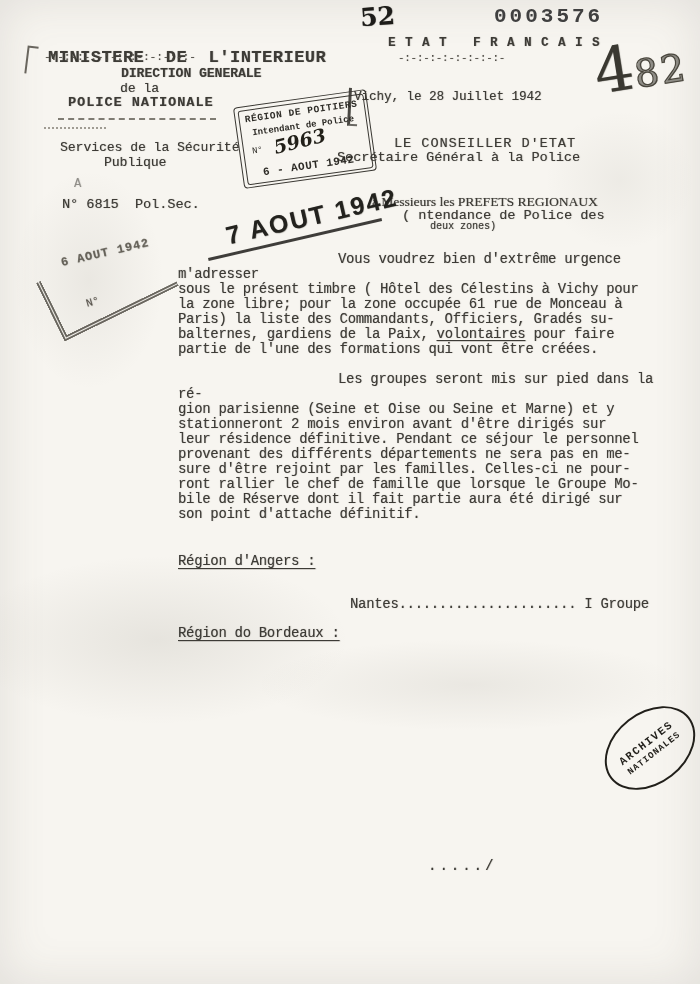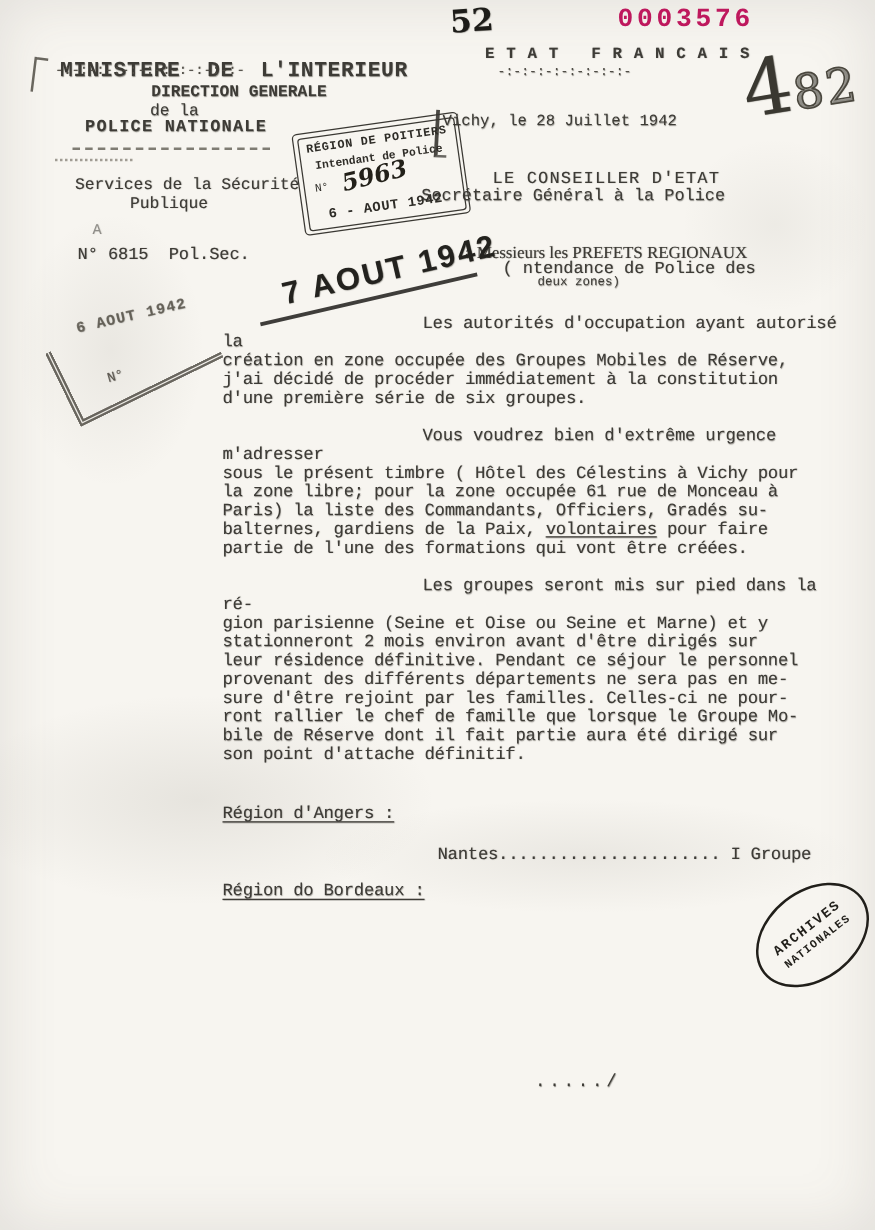--- a/index.html
+++ b/index.html
@@ -12,21 +12,21 @@
   }
   .tw{position:absolute;white-space:pre;text-shadow:0.4px 0.4px 0.8px rgba(55,52,45,0.55);}
   .blotch{position:absolute;pointer-events:none;}
   .b1{left:0;top:555px;width:350px;height:170px;background:radial-gradient(ellipse at 45% 50%,rgba(118,113,100,0.13),rgba(118,113,100,0) 70%);}
   .b2{left:14px;top:170px;width:150px;height:220px;background:radial-gradient(ellipse at 50% 50%,rgba(118,113,100,0.10),rgba(118,113,100,0) 70%);}
   .b3{left:545px;top:110px;width:150px;height:140px;background:radial-gradient(ellipse at 50% 50%,rgba(118,113,100,0.08),rgba(118,113,100,0) 70%);}
   .b4{left:260px;top:640px;width:420px;height:90px;background:radial-gradient(ellipse at 50% 50%,rgba(118,113,100,0.10),rgba(118,113,100,0) 72%);}
 
   
   .hw52{left:360px;top:2px;font-family:"DejaVu Serif",serif;font-weight:700;font-size:25px;color:#1d1c19;transform:rotate(-4deg);}
-  .serial{left:494px;top:5px;font-size:21px;letter-spacing:3px;font-weight:600;color:#be185d;text-shadow:none;}
+  .serial{left:494px;top:5px;font-size:21px;letter-spacing:3px;font-weight:600;color:#404040;text-shadow:none;}
   .folio{left:594px;top:36px;transform:rotate(-9deg);font-family:"DejaVu Serif",serif;color:#3a3831;}
   .folio .d1{font-size:62px;line-height:60px;font-weight:500;}
   .folio .d2{font-size:38px;color:transparent;-webkit-text-stroke:1.3px #4a473e;letter-spacing:2px;}
 
   
   .lh-min{left:48px;top:48px;font-size:17px;font-weight:700;letter-spacing:0.5px;}
   .lh-div{left:44px;top:51px;font-size:11px;color:#504d46;}
   .lh-dir{left:76px;top:66px;font-size:13px;font-weight:700;padding-left:45px;}
   .lh-dela{left:120px;top:81px;font-size:13px;}
   .lh-pol{left:68px;top:95px;font-size:13.5px;font-weight:700;letter-spacing:1px;}
@@ -73,21 +73,21 @@
   
   .faint-corner{position:absolute;left:44px;top:252px;width:122px;height:60px;border-left:5px double rgba(72,68,60,.8);border-bottom:5px double rgba(72,68,60,.8);transform:rotate(-26deg);}
   .faint-date{left:60px;top:246px;font-size:12px;font-weight:700;letter-spacing:1px;color:rgba(82,78,68,.72);transform:rotate(-13deg);}
   .faint-no{left:86px;top:296px;font-size:11px;color:rgba(72,68,60,.8);transform:rotate(-16deg);}
 
   
   .body-block{position:absolute;left:178px;top:252px;width:505px;font-size:13.8px;line-height:15px;letter-spacing:-0.2px;}
   .para{margin:0 0 15px 0;text-indent:160px;white-space:pre-wrap;text-shadow:0.4px 0.4px 0.8px rgba(55,52,45,0.5);}
   .uline{text-decoration:underline;text-underline-offset:2px;}
   .rg-head{margin-top:32px;text-decoration:underline;text-decoration-thickness:1px;text-underline-offset:3px;text-shadow:0.4px 0.4px 0.8px rgba(55,52,45,0.5);}
-  .rg-head + .rg-entry{margin-top:18px;}
+  .rg-head + .rg-entry{margin-top:28px;}
   .rg-entry{padding-left:172px;white-space:pre;text-shadow:0.4px 0.4px 0.8px rgba(55,52,45,0.5);}
   .rg-entry + .rg-head{margin-top:14px;}
   .cont{left:428px;top:858px;font-size:14px;letter-spacing:3px;}
 
   
   .stamp-archives{
     position:absolute;left:600px;top:712px;width:96px;height:68px;
     border:2.5px solid #211f1a;border-radius:50%;transform:rotate(-38deg);
     color:#211f1a;display:flex;flex-direction:column;align-items:center;justify-content:center;
   }
@@ -145,24 +145,20 @@
   </div>
 
   <span class="tw stamp-arrival">7 AOUT 1942</span>
   <div class="arrival-dash"></div>
 
   <div class="faint-corner"></div>
   <span class="tw faint-date">6 AOUT 1942</span>
   <span class="tw faint-no">N°</span>
 
   <div class="body-block">
-    <div class="para">Les autorités d'occupation ayant autorisé la
-création en zone occupée des Groupes Mobiles de Réserve,
-j'ai décidé de procéder immédiatement à la constitution
-d'une première série de six groupes.</div>
     <div class="para"><span>Vous voudrez bien d'extrême urgence m'adresser
 sous le présent timbre ( Hôtel des Célestins à Vichy pour
 la zone libre; pour la zone occupée 61 rue de Monceau à
 Paris) la liste des Commandants, Officiers, Gradés su-
 balternes, gardiens de la Paix, </span><span class="uline">volontaires</span><span> pour faire
 partie de l'une des formations qui vont être créées.</span></div>
     <div class="para">Les groupes seront mis sur pied dans la ré-
 gion parisienne (Seine et Oise ou Seine et Marne) et y
 stationneront 2 mois environ avant d'être dirigés sur
 leur résidence définitive. Pendant ce séjour le personnel

